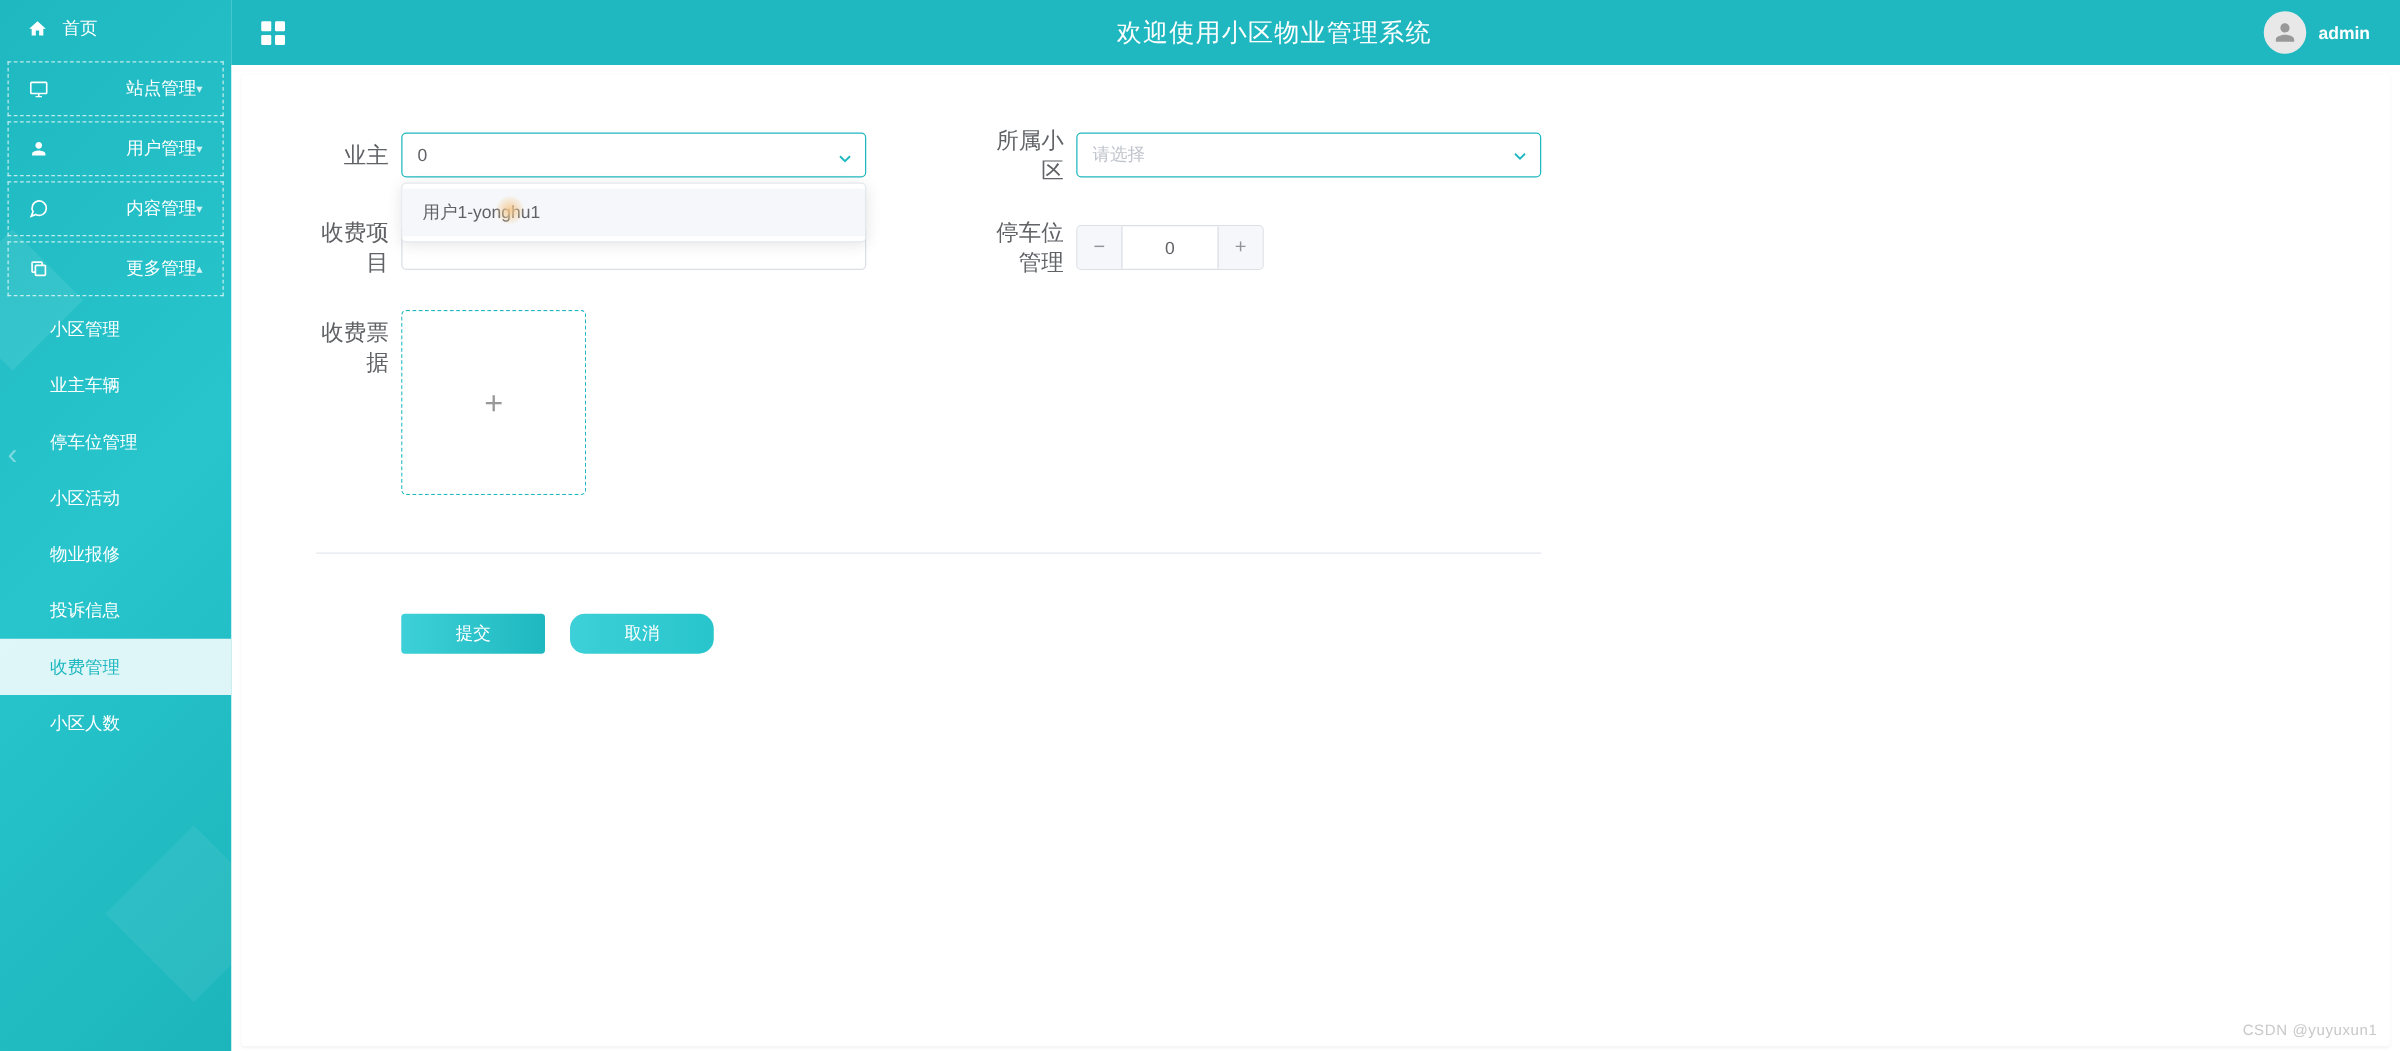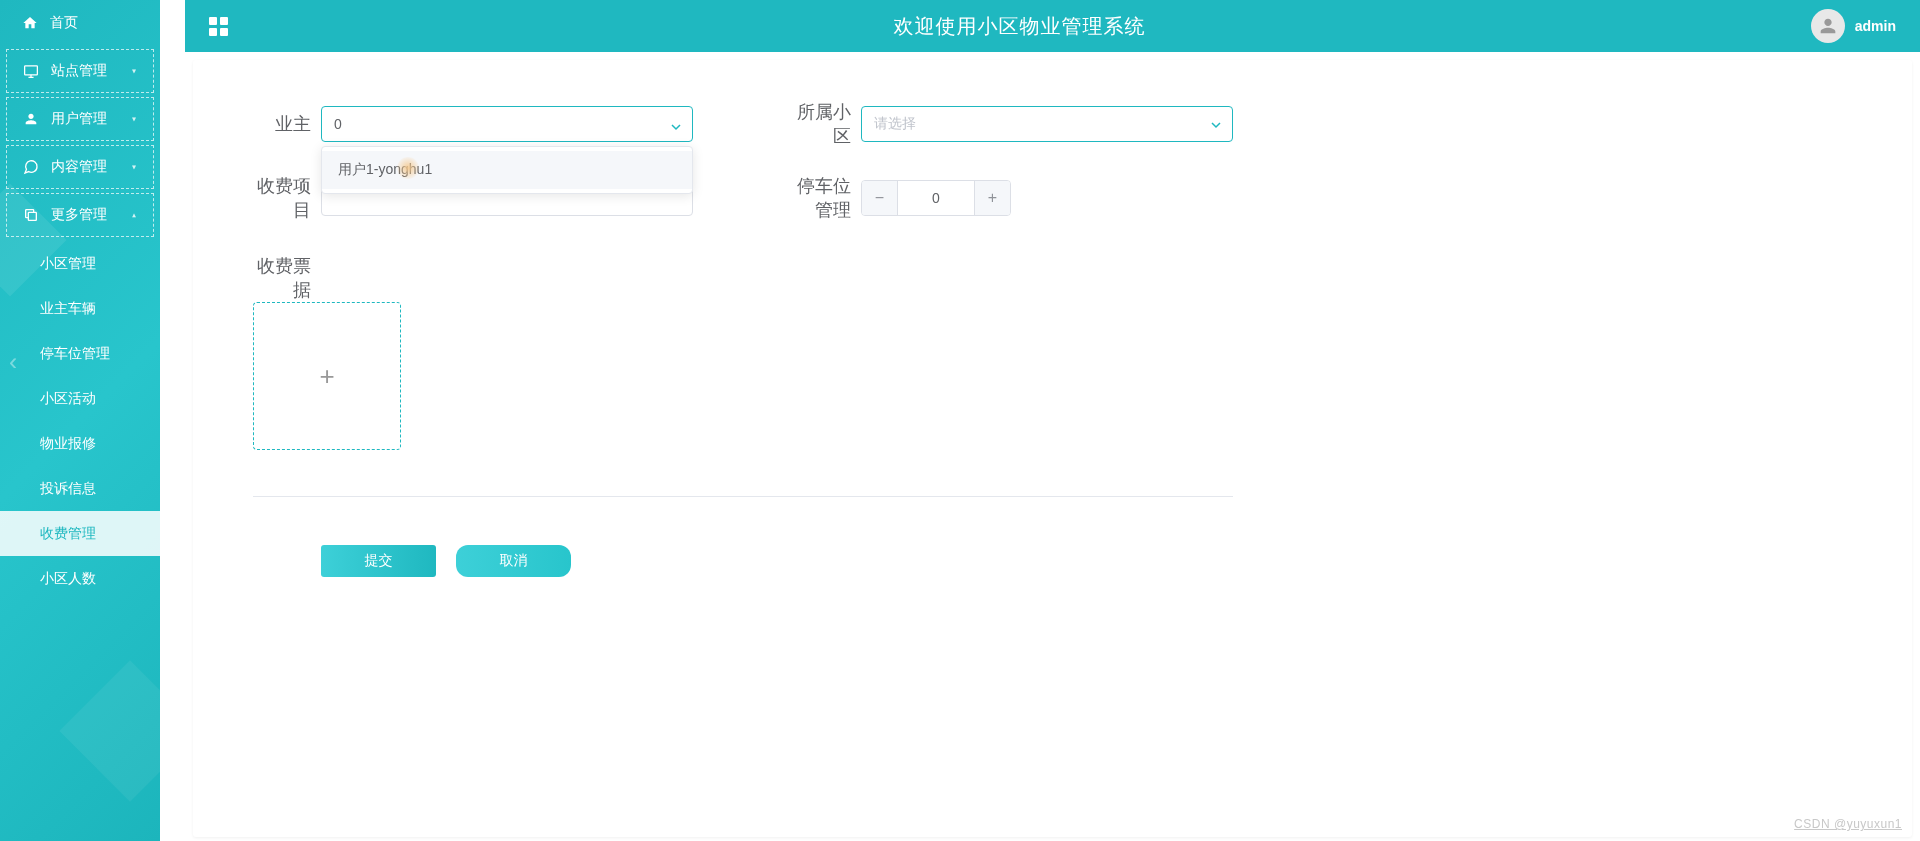--- a/index.html
+++ b/index.html
@@ -14,26 +14,25 @@
       background: #fff;
       width: 1920px;
       height: 841px;
       overflow: hidden;
       position: relative;
     }
     .sidebar {
       position: absolute;
       left: 0;
       top: 0;
-      width: 160px;
+      width: 185px;
       height: 841px;
       background: linear-gradient(135deg, #1fb8c0 0%, #28c5cc 50%, #1cb5bc 100%);
       color: #fff;
       overflow: hidden;
-      font-family: Liberation Mono, monospace;
     }
     .sidebar::before {
       content: "";
       position: absolute;
       top: 200px;
       left: -30px;
       width: 80px;
       height: 80px;
       background: rgba(255,255,255,0.08);
       transform: rotate(45deg);
@@ -63,20 +62,21 @@
     }
     .menu-section {
       margin: 4px 6px;
       border: 1px dashed rgba(255,255,255,0.7);
       display: flex;
       align-items: center;
       height: 44px;
       padding: 0 16px;
       cursor: pointer;
       position: relative;
+      text-align: right;
     }
     .menu-section .icon {
       margin-right: 12px;
       display: inline-flex;
     }
     .menu-section .label {
       flex: 1;
     }
     .chevron {
       font-size: 10px;
@@ -331,21 +331,20 @@
       border-radius: 50%;
       pointer-events: none;
     }
     .watermark {
       position: absolute;
       right: 18px;
       bottom: 10px;
       color: #c8c8c8;
       font-size: 12px;
       letter-spacing: 0.5px;
-      text-decoration: underline;
     }
   </style>
 </head>
 <body>
 
 <div class="sidebar">
   <div class="sidebar-home">
     <span class="icon">
       <svg width="16" height="16" viewBox="0 0 24 24" fill="#fff">
           <path d="M10 20v-6h4v6h5v-8h3L12 3 2 12h3v8z"></path>
@@ -495,21 +494,21 @@
         <label class="form-label">停车位管理</label>
         <div class="form-control">
           <div class="number-input">
             <div class="num-btn">−</div>
             <div class="num-val">0</div>
             <div class="num-btn">+</div>
           </div>
         </div>
       </div>
 
-      <div class="form-row full" style="align-items:flex-start;flex-direction:column;">
+      <div class="form-row full" style="align-items:flex-start;">
         <label class="form-label" style="padding-top:6px;">收费票据</label>
         <div class="form-control">
           <div class="upload-box">
             <span>+</span>
           </div>
         </div>
       </div>
     </div>
 
     <hr class="divider">

